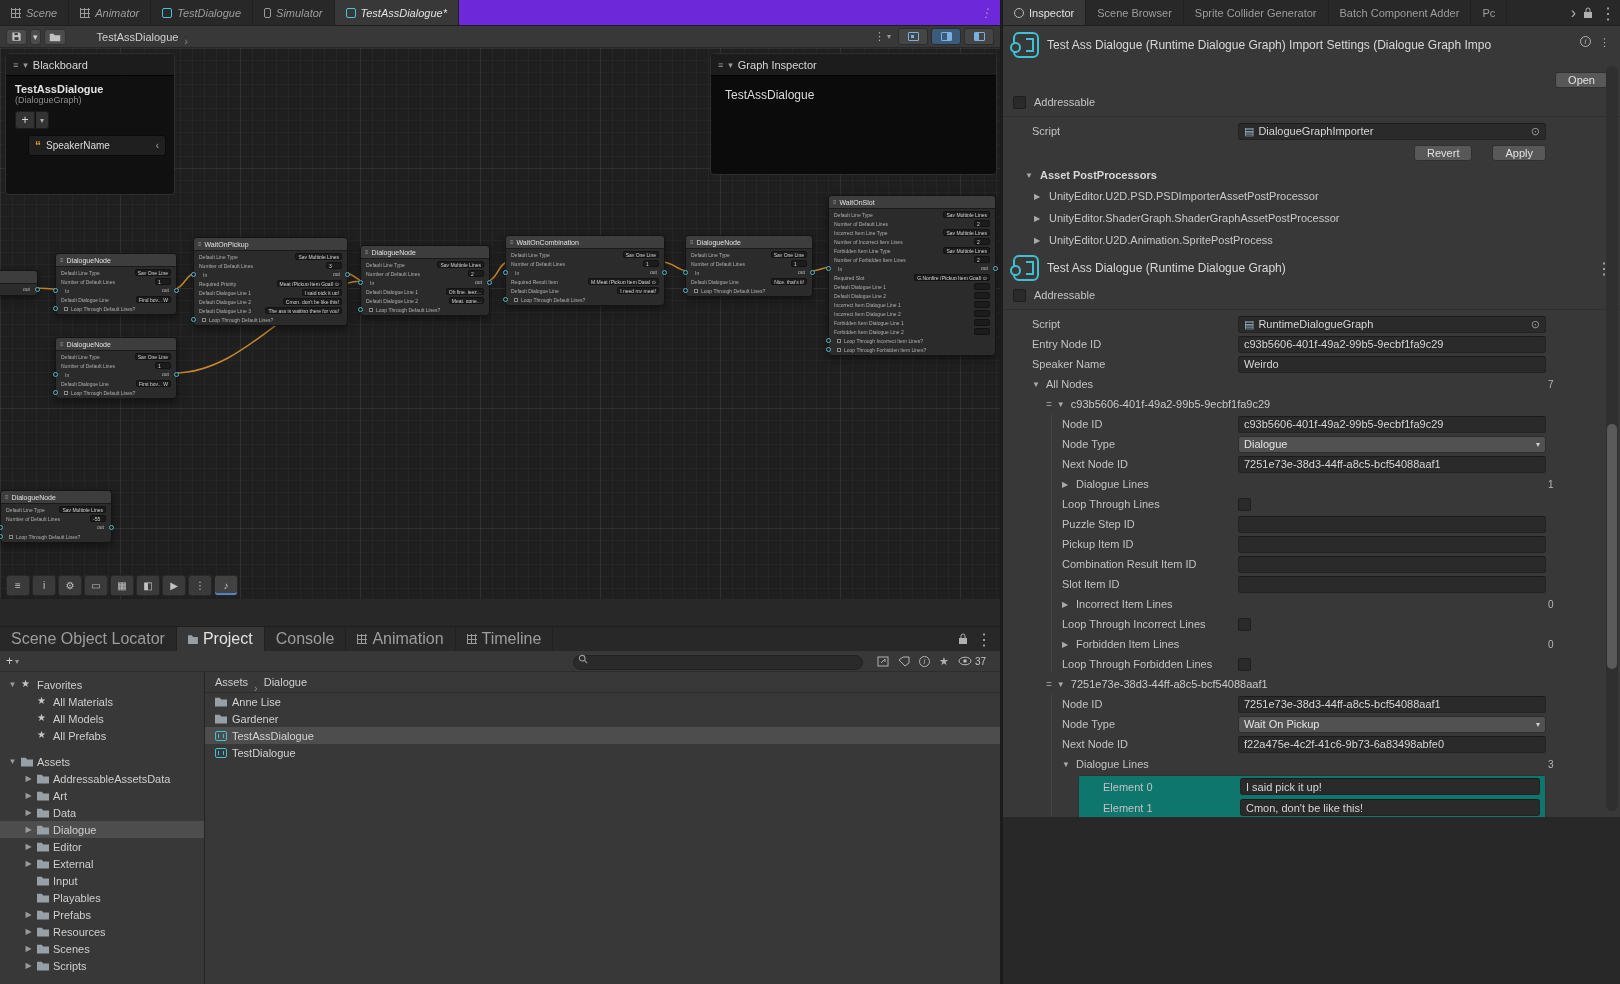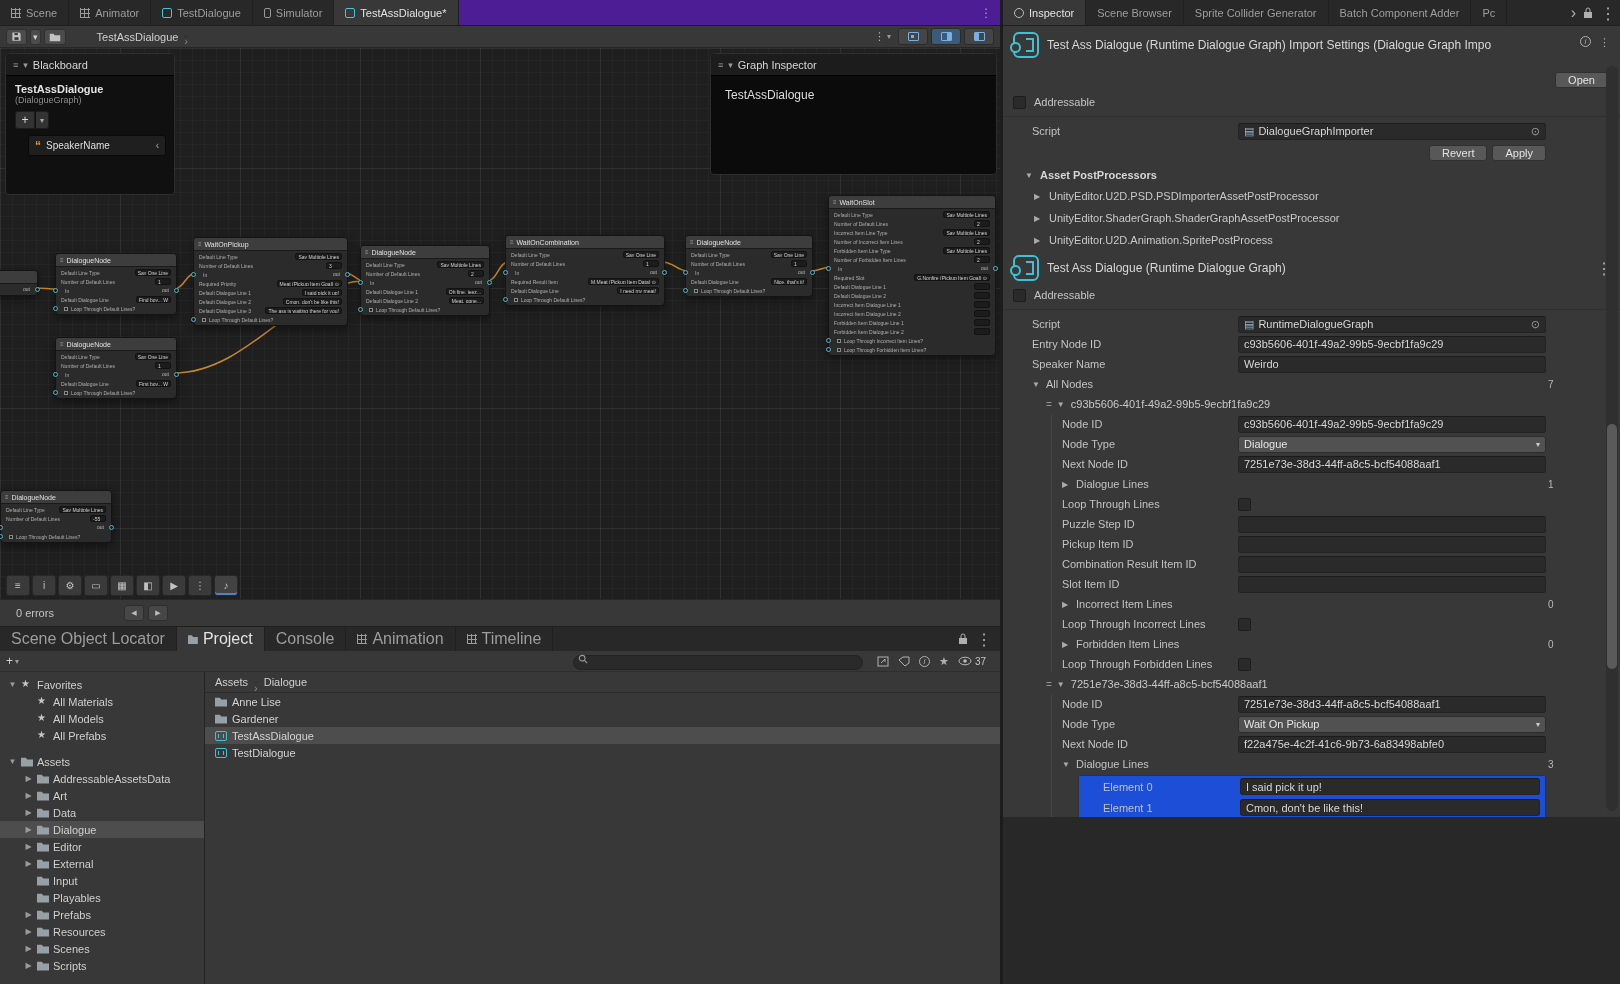--- a/index.html
+++ b/index.html
@@ -1,21 +1,21 @@
 <!DOCTYPE html>
 <html><head>
 <meta charset="utf-8">
 <style>
 *{margin:0;padding:0;box-sizing:border-box;}
 html,body{width:1620px;height:984px;overflow:hidden;}
 body{background:#383838;font-family:"Liberation Sans",sans-serif;color:#c8c8c8;-webkit-font-smoothing:antialiased;}
 #root{position:absolute;inset:0;width:1620px;height:984px;background:#282828;}
 
 
-.topbar{position:absolute;left:0;top:0;width:1000px;height:26px;background:#4c1d95;display:flex;align-items:stretch;border-bottom:1px solid #1f1f1f;}
+.topbar{position:absolute;left:0;top:0;width:1000px;height:26px;background:#6d28d9;display:flex;align-items:stretch;border-bottom:1px solid #1f1f1f;font-style:italic;}
 .dtabs{display:flex;}
 .dtab{display:flex;align-items:center;gap:5px;padding:0 11px;font-size:11px;color:#9d9d9d;background:#282828;border-right:1px solid #202020;white-space:nowrap;}
 .dtab[data-sel="true"]{background:#383838;color:#e2e2e2;}
 .tico{display:none;width:10px;height:10px;flex:0 0 10px;}
 .dtab[data-ico] .tico{display:inline-block;}
 .dtab[data-ico="grid"] .tico{background-image:repeating-linear-gradient(0deg,#9a9a9a 0 1px,transparent 1px 4px),repeating-linear-gradient(90deg,#9a9a9a 0 1px,transparent 1px 4px);}
 .dtab[data-ico="asset"] .tico{border:1px solid #49c4d4;border-radius:2px;}
 .dtab[data-ico="device"] .tico{width:7px;flex-basis:7px;border:1px solid #9a9a9a;border-radius:2px;}
 .dtab[data-ico="folder"] .tico{background:#97a0a7;clip-path:polygon(0 12%,40% 12%,52% 30%,100% 30%,100% 100%,0 100%);}
 .dtab[data-ico="info"] .tico{border:1px solid #bbb;border-radius:50%;font-size:7px;line-height:8px;text-align:center;color:#bbb;font-style:italic;}
@@ -137,32 +137,32 @@
 .irows{padding:0 74px 0 29px;}
 .irow{display:flex;align-items:center;min-height:20px;position:relative;}
 .lab{flex:1;font-size:11px;color:#c2c2c2;white-space:nowrap;overflow:hidden;display:flex;align-items:center;gap:5px;}
 .lab.l2{padding-left:30px;}
 .fa{font-size:8px;color:#aaa;width:9px;}
 .val{flex:0 0 308px;display:flex;align-items:center;}
 .field{height:17px;background:#2a2a2a;border:1px solid #232323;border-top-color:#1b1b1b;border-radius:3px;width:100%;font-size:11px;color:#d6d6d6;padding:0 5px;display:flex;align-items:center;gap:4px;white-space:nowrap;overflow:hidden;}
 .drop{height:17px;background:#515151;border:1px solid #2d2d2d;border-radius:3px;width:100%;font-size:11px;color:#e4e4e4;padding:0 5px;display:flex;align-items:center;justify-content:space-between;}
 .drop .caret{font-size:8px;color:#cfcfcf;}
 .cnt{position:absolute;right:-18px;width:16px;font-size:10px;color:#b8b8b8;}
-.btnrow{display:flex;justify-content:flex-end;gap:5px;padding:4px 74px 4px 0;align-items:center;}
+.btnrow{display:flex;justify-content:flex-end;gap:20px;padding:4px 74px 4px 0;align-items:center;}
 .foldrow{display:flex;align-items:center;gap:6px;height:20px;padding-left:22px;font-size:11px;color:#d6d6d6;font-weight:bold;}
 .pp-item{display:flex;align-items:center;gap:6px;height:22px;padding-left:31px;font-size:11px;color:#c8c8c8;}
 .iobar{height:22px;background:#333333;border-top:1px solid #272727;border-bottom:1px solid #272727;display:flex;align-items:center;padding-left:10px;font-size:11px;font-weight:bold;color:#dedede;margin-top:8px;}
 .objhead{display:flex;align-items:center;gap:8px;height:34px;padding:0 10px;position:relative;}
 .objhead .t{font-size:12px;color:#d8d8d8;}
 .objhead .kb{position:absolute;right:8px;color:#b0b0b0;}
 .nhead{display:flex;align-items:center;gap:5px;height:20px;padding-left:14px;font-size:11px;color:#c8c8c8;}
 .handle{color:#969696;font-size:10px;}
 .ngroup{position:relative;}
 .ngroup::before{content:"";position:absolute;left:19px;top:0;bottom:2px;width:1px;background:#454545;}
-.rlist{margin:1px 0 2px 46px;background:#1d4ed8;border:1px solid #313131;border-radius:2px;}
+.rlist{margin:1px 0 2px 46px;background:#0f766e;border:1px solid #313131;border-radius:2px;}
 .erow{display:flex;align-items:center;height:21px;padding:0 5px;gap:5px;}
 .elab{flex:1;font-size:11px;color:#c2c2c2;padding-left:14px;}
 .eval{flex:0 0 300px;display:flex;}
 .rfoot{display:flex;justify-content:flex-end;border-top:1px solid #333;background:#3a3a3a;padding:1px 3px;border-radius:0 0 2px 2px;}
 .pm{width:22px;height:15px;display:flex;align-items:center;justify-content:center;color:#cfcfcf;font-size:12px;}
 .rfoot2{display:flex;justify-content:flex-end;margin:6px -14px 0 0;}
 .rfoot2 .box{display:flex;background:#3f3f3f;border:1px solid #313131;border-radius:3px;padding:0 2px;}
 .vsb{position:absolute;right:2px;top:66px;bottom:6px;width:12px;background:#2f2f2f;border-radius:6px;}
 .vsb-thumb{position:absolute;left:1px;right:1px;top:358px;height:245px;background:#5a5a5a;border-radius:5px;}
 .circle-i{width:11px;height:11px;border:1px solid #b0b0b0;border-radius:50%;font-size:8px;font-style:italic;color:#b0b0b0;display:flex;align-items:center;justify-content:center;}
@@ -802,27 +802,20 @@
         <span class="btool">
           <span>⋮</span>
         </span>
 
         <span class="btool" data-sel="true">
           <span>♪</span>
         </span>
       </div>
   </div>
 
-  <div class="errorbar">
-    <span class="err-label">0 errors</span>
-    <span class="err-nav">
-      <span class="err-btn">◀</span>
-      <span class="err-btn">▶</span>
-    </span>
-  </div>
 
   <div class="project">
     <div class="ptabs">
       <div class="dtabs">
 
           <div class="dtab">
 
             <span>Scene Object Locator</span>
           </div>
 

